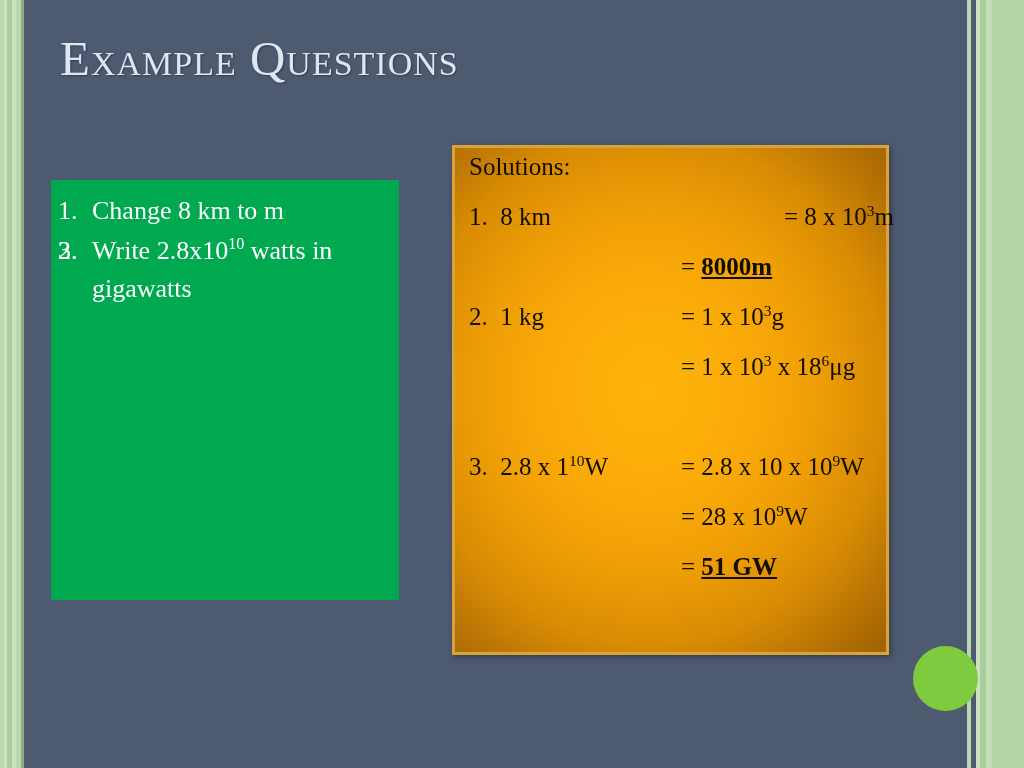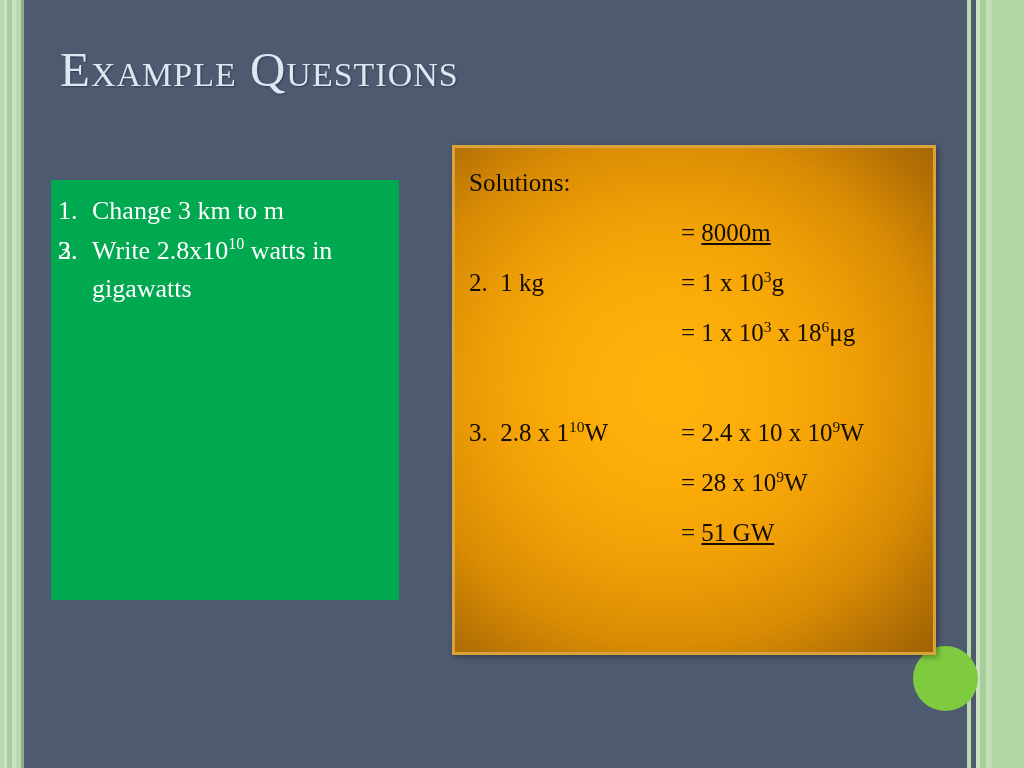--- a/index.html
+++ b/index.html
@@ -36,21 +36,21 @@
   .s-r2 { left: 971px; width: 5px;  background: #4e5a70; }
   .s-r3 { left: 976px; width: 4px;  background: #cfe3c4; }
   .s-r4 { left: 980px; width: 6px;  background: #a8cf9b; }
   .s-r5 { left: 986px; width: 6px;  background: #c2dfb6; }
   .s-r6 { left: 992px; width: 32px; background: #b3d6a6; }
 
   
   .title {
     position: absolute;
     left: 60px;
-    top: 41px;
+    top: 30px;
     font-size: 49px;
     font-variant: small-caps;
     color: #dbe7f2;
     letter-spacing: 1px;
     text-shadow: 1px 1px 2px rgba(0,0,0,0.35);
     white-space: nowrap;
   }
 
   
   .qbox {
@@ -81,34 +81,34 @@
     left: 0;
     top: 0;
   }
   sup { font-size: 0.62em; vertical-align: super; line-height: 0; }
 
   
   .sbox {
     position: absolute;
     left: 452px;
     top: 145px;
-    width: 484px;
+    width: 437px;
     height: 510px;
     box-sizing: border-box;
     border: 3px solid #d8a43a;
     background:
       radial-gradient(ellipse 78% 72% at 45% 48%,
         #feb40c 0%,
         #fbab08 28%,
         #f0a006 48%,
         #d98c04 70%,
         #b97404 86%,
         #a06203 100%);
     box-shadow: 2px 2px 6px rgba(0,0,0,0.35);
-    padding: 21px 0 0 14px;
+    padding: 5px 0 0 14px;
     color: #120d05;
     font-size: 25px;
   }
   .sline {
     position: relative;
     height: 50px;
     white-space: nowrap;
   }
   .sline.gap { height: 50px; }
   .slabel {
@@ -116,21 +116,21 @@
     left: 0;
     top: 0;
   }
   .seq {
     position: absolute;
     top: 0;
   }
   .seq.col-a { left: 315px; }
   .seq.col-b { left: 212px; }
   .ul-bold {
-    font-weight: normal;
+    font-weight: bold;
     text-decoration: underline;
   }
 
   
   .circle {
     position: absolute;
     left: 913px;
     top: 646px;
     width: 65px;
     height: 65px;
@@ -158,55 +158,59 @@
   <div class="stripe s-r6"></div>
 
   <div class="title">Example Questions</div>
 
   <div class="circle"></div>
 
   <div class="qbox">
     <ul class="qlist">
       <li>
         <span class="qnum">1.</span>
-        <span>Change 3 km  to m</span>
+        <span>Change 8 km  to m</span>
       </li>
       <li>
         <span class="qnum">2.</span>
       </li>
       <li>
         <span class="qnum">3.</span>
         <span>Write 2.8x10</span><sup>10</sup><span> watts in gigawatts</span>
       </li>
     </ul>
   </div>
 
   <div class="sbox">
 
     <div class="sline">
       <span class="slabel">Solutions:</span>
     </div>
 
     <div class="sline">
+      <span class="slabel"><span>1.</span>&nbsp;&nbsp;<span>8 km</span></span>
+      <span class="seq col-a"><span>= 8 x 10</span><sup>3</sup><span>m</span></span>
+    </div>
+    <div class="sline">
       <span class="seq col-b"><span>= </span><span class="ul-bold">8000m</span></span>
     </div>
 
     <div class="sline">
       <span class="slabel"><span>2.</span>&nbsp;&nbsp;<span>1 kg</span></span>
       <span class="seq col-b"><span>= 1 x 10</span><sup>3</sup><span>g</span></span>
     </div>
     <div class="sline">
       <span class="seq col-b"><span>= 1 x 10</span><sup>3</sup><span> x 18</span><sup>6</sup><span>μg</span></span>
     </div>
 
     <div class="sline gap"></div>
 
     <div class="sline">
       <span class="slabel"><span>3.</span>&nbsp;&nbsp;<span>2.8 x 1</span><sup>10</sup><span>W</span></span>
-      <span class="seq col-b"><span>= 2.4 x 10 x 10</span><sup>9</sup><span>W</span></span>
+      <span class="seq col-b"><span>= 2.8 x 10 x 10</span><sup>9</sup><span>W</span></span>
     </div>
     <div class="sline">
       <span class="seq col-b"><span>= 28 x 10</span><sup>9</sup><span>W</span></span>
     </div>
     <div class="sline">
       <span class="seq col-b"><span>= </span><span class="ul-bold">51 GW</span></span>
     </div>
 
   </div>
 

